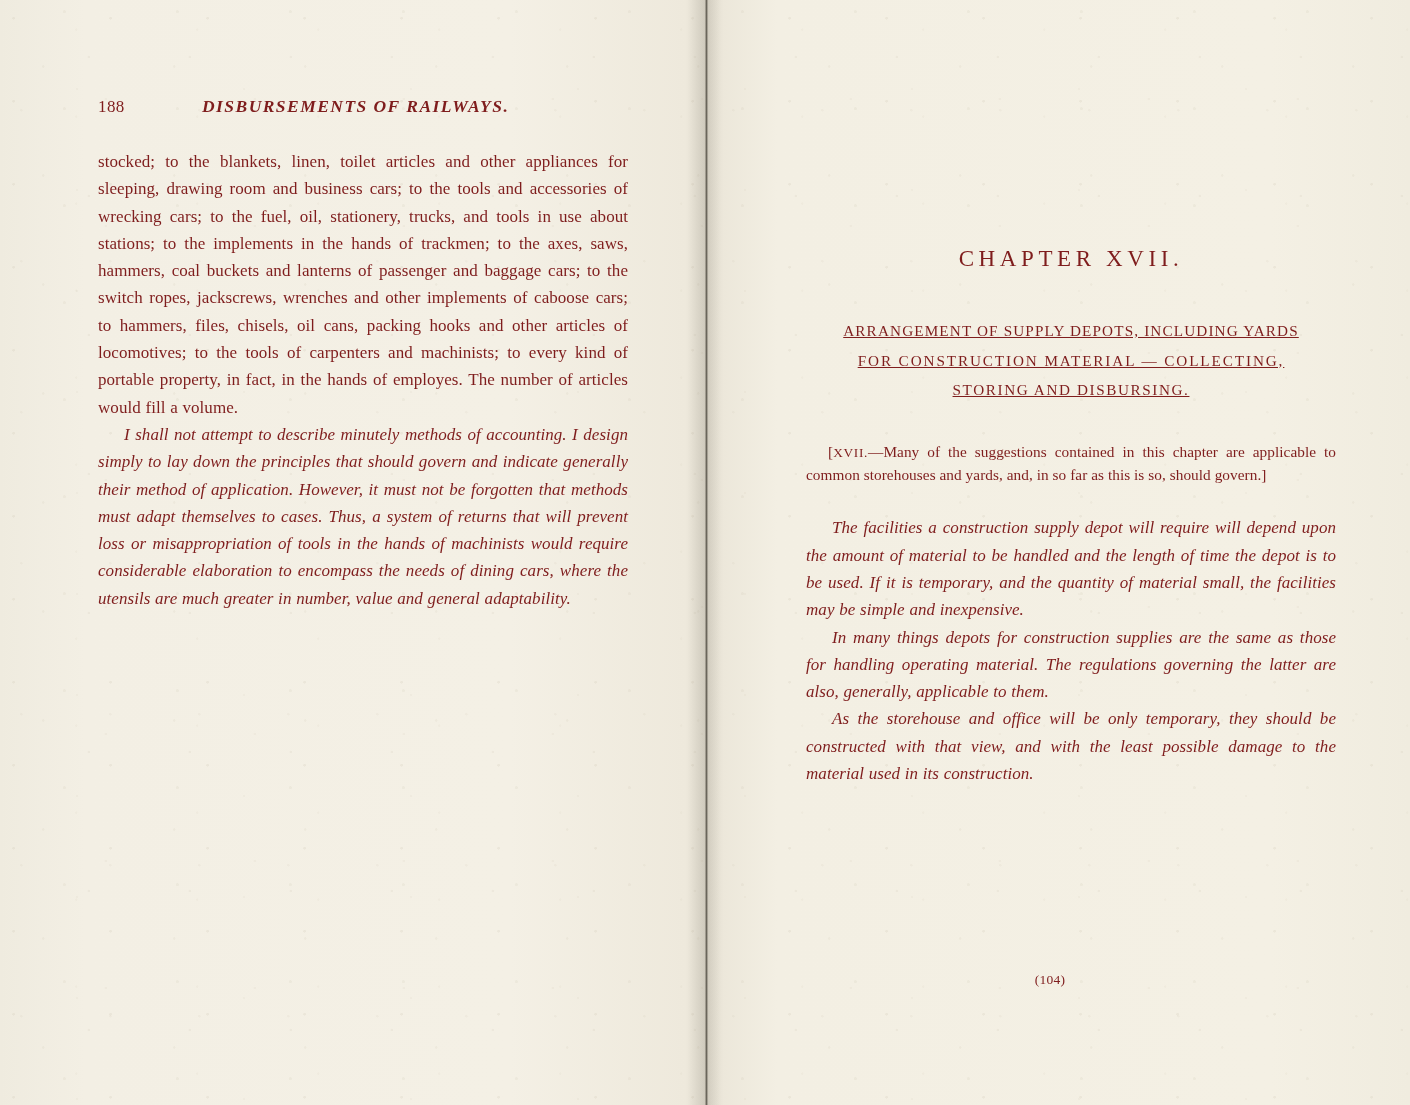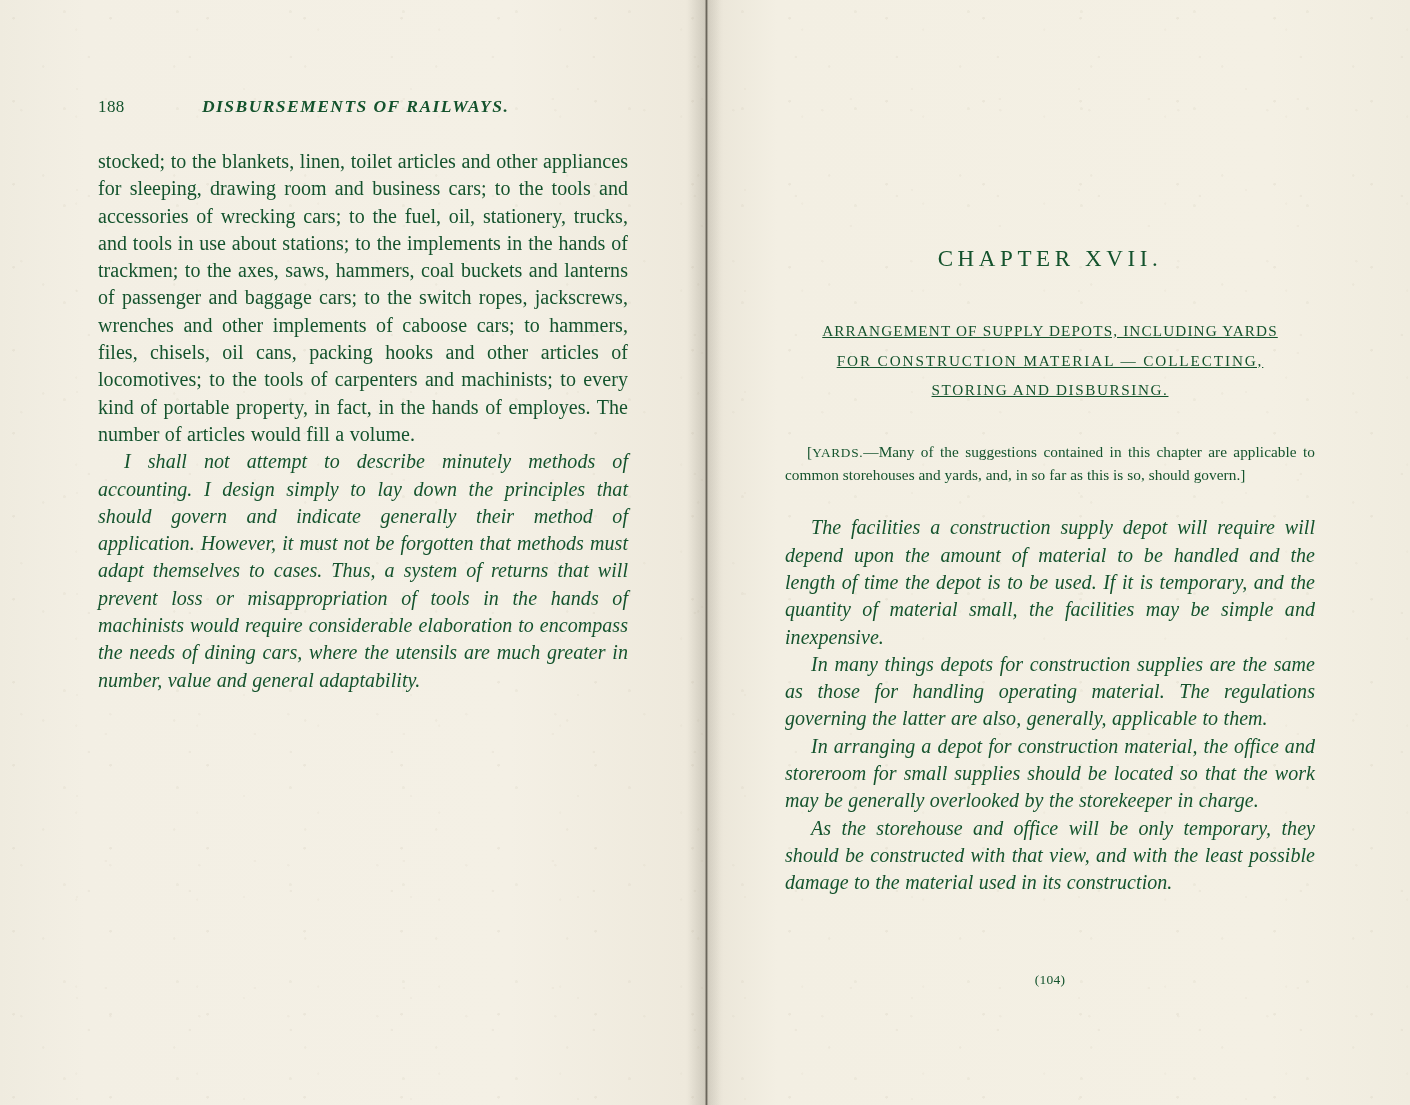--- a/index.html
+++ b/index.html
@@ -8,21 +8,21 @@
     padding: 0;
     background: #7a7a72;
   }
   .scan {
     position: relative;
     width: 1410px;
     height: 1105px;
     overflow: hidden;
     background: #f2eee2;
     font-family: "Liberation Serif", "DejaVu Serif", serif;
-    color: #14532d;
+    color: #7f1d1d;
   }
   
   .leaf {
     position: absolute;
     top: 0;
     height: 1105px;
   }
   .leaf-left {
     left: 0;
     width: 707px;
@@ -91,36 +91,36 @@
     flex: none;
   }
   .head-title {
     font-style: italic;
     font-size: 17.5px;
     letter-spacing: 1.45px;
     font-weight: 600;
   }
   .body-col p {
     margin: 0;
-    font-size: 20px;
+    font-size: 17px;
     line-height: 27.3px;
     text-align: justify;
     text-justify: inter-word;
     letter-spacing: .05px;
     word-spacing: .4px;
   }
   .body-col p.indent {
     text-indent: 26px;
     font-style: italic;
   }
 
   
   .page-right {
     position: absolute;
-    left: 785px;
+    left: 806px;
     top: 246px;
     width: 530px;
   }
   .chapter-number {
     text-align: center;
     font-size: 23px;
     letter-spacing: 4.6px;
     margin: 0 0 44px 0;
     font-weight: 400;
   }
@@ -191,26 +191,25 @@
   <div class="page-right">
 
     <h1 class="chapter-number">CHAPTER XVII.</h1>
 
     <h2 class="chapter-subtitle">
       <span class="sub-line l1">ARRANGEMENT OF SUPPLY DEPOTS, INCLUDING YARDS</span>
       <span class="sub-line l2">FOR CONSTRUCTION MATERIAL — COLLECTING,</span>
       <span class="sub-line l3">STORING AND DISBURSING.</span>
     </h2>
 
-    <p class="editor-note"><span>[</span><span class="smallcaps">YARDS.</span><span>—Many of the suggestions contained in this chapter are applicable to common storehouses and yards, and, in so far as this is so, should govern.]</span></p>
+    <p class="editor-note"><span>[</span><span class="smallcaps">XVII.</span><span>—Many of the suggestions contained in this chapter are applicable to common storehouses and yards, and, in so far as this is so, should govern.]</span></p>
 
     <div class="body-col">
       <p class="indent">The facilities a construction supply depot will require will depend upon the amount of material to be handled and the length of time the depot is to be used. If it is temporary, and the quantity of material small, the facilities may be simple and inexpensive.</p>
       <p class="indent">In many things depots for construction supplies are the same as those for handling operating material. The regulations governing the latter are also, generally, applicable to them.</p>
-      <p class="indent">In arranging a depot for construction material, the office and storeroom for small supplies should be located so that the work may be generally overlooked by the storekeeper in charge.</p>
       <p class="indent">As the storehouse and office will be only temporary, they should be constructed with that view, and with the least possible damage to the material used in its construction.</p>
     </div>
 
   </div>
 
   <div class="folio-bottom">(104)</div>
 
   <div class="grain"></div>
 
 </div>

